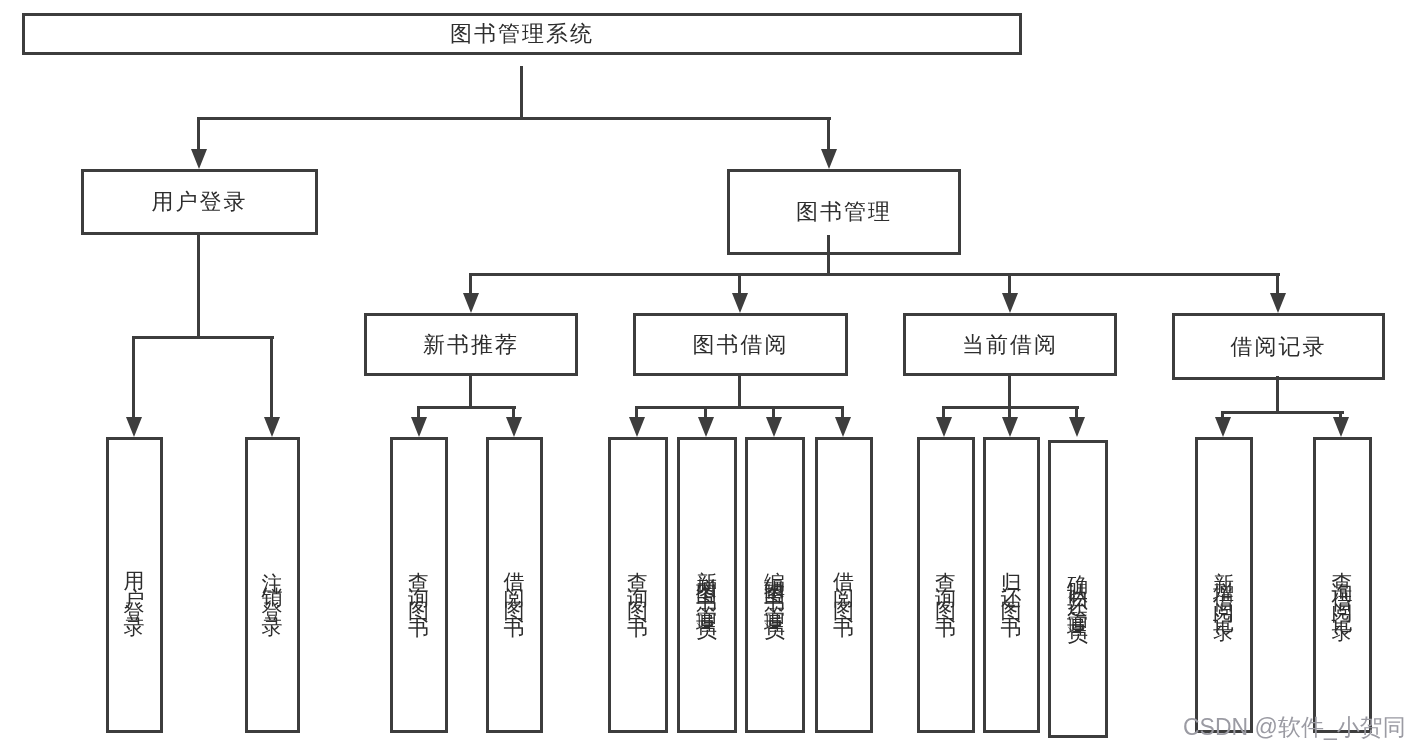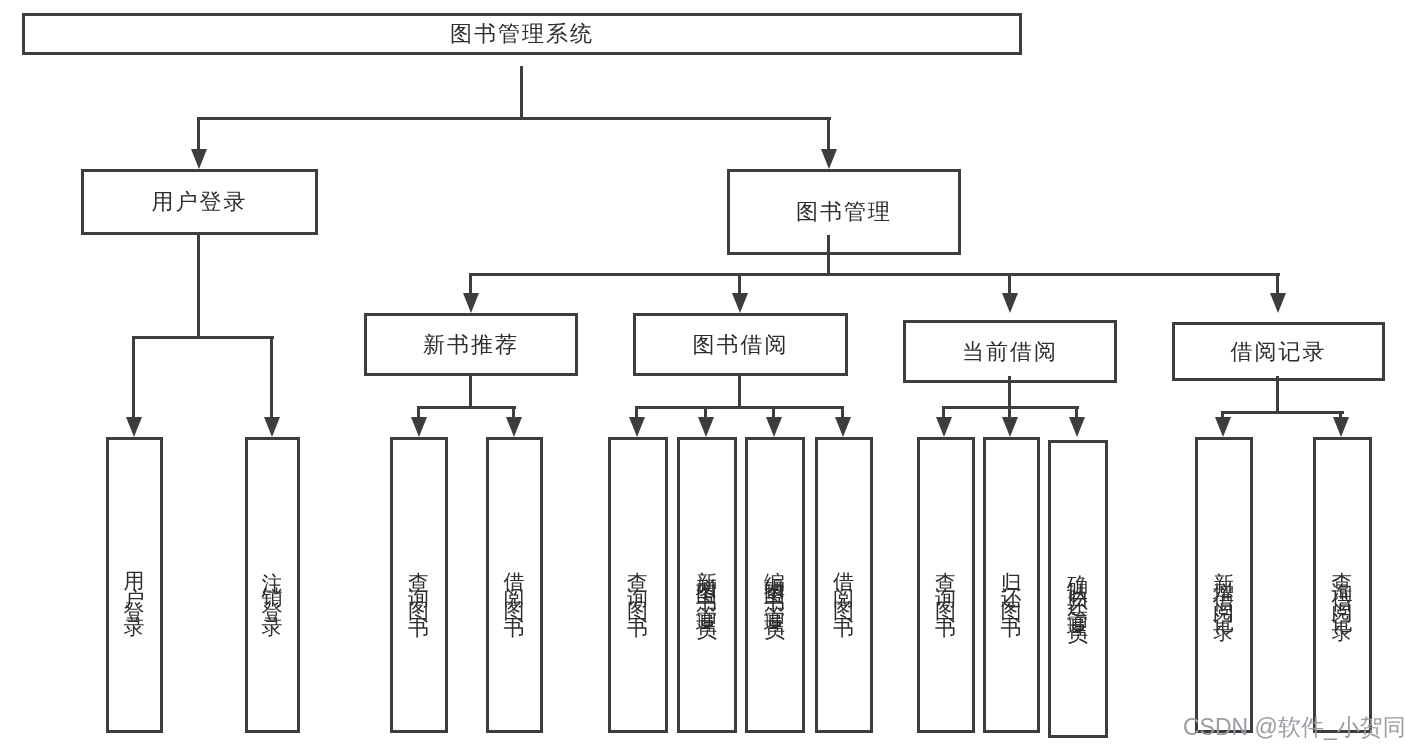--- a/index.html
+++ b/index.html
@@ -76,24 +76,24 @@
   <div class="ah" style="left:1002px;top:293px;"></div>
   <div class="ln" style="left:1276px;top:273px;width:3px;height:22px;"></div>
   <div class="ah" style="left:1270px;top:293px;"></div>
 
   <div class="box" style="left:633px;top:313px;width:215px;height:63px;">
     <span class="hlabel">图书借阅</span>
   </div>
   <div class="box" style="left:364px;top:313px;width:214px;height:63px;">
     <span class="hlabel">新书推荐</span>
   </div>
-  <div class="box" style="left:903px;top:313px;width:214px;height:63px;margin-top:7px;">
+  <div class="box" style="left:903px;top:313px;width:214px;height:63px;">
     <span class="hlabel">当前借阅</span>
   </div>
-  <div class="box" style="left:1172px;top:322px;width:213px;height:59px;">
+  <div class="box" style="left:1172px;top:313px;width:213px;height:67px;">
     <span class="hlabel">借阅记录</span>
   </div>
 
   <div class="ln" style="left:469px;top:376px;width:3px;height:33px;"></div>
   <div class="ln" style="left:417px;top:406px;width:99px;height:3px;"></div>
   <div class="ln" style="left:417px;top:406px;width:3px;height:13px;"></div>
   <div class="ah" style="left:411px;top:417px;"></div>
   <div class="ln" style="left:512px;top:406px;width:3px;height:13px;"></div>
   <div class="ah" style="left:506px;top:417px;"></div>
 

